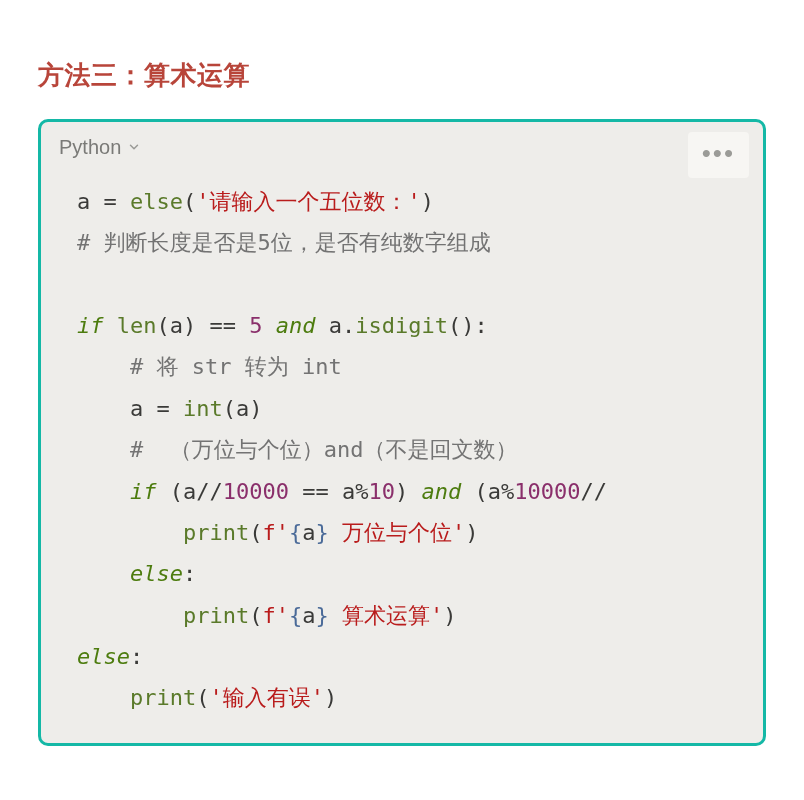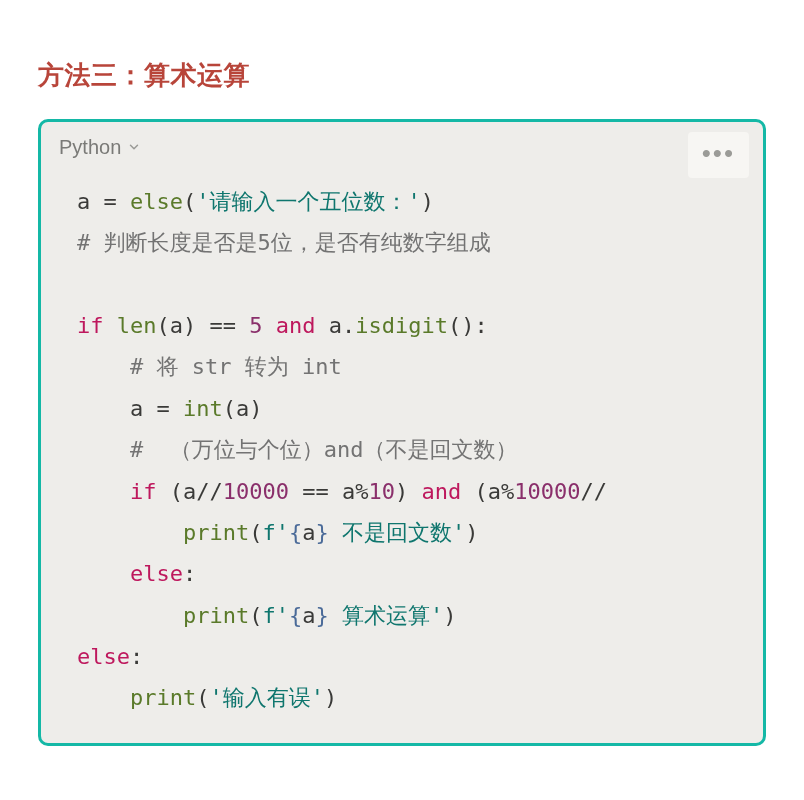--- a/index.html
+++ b/index.html
@@ -58,23 +58,23 @@
   }
   .code-body {
     padding: 14px 0 24px 36px;
     font-family: ui-monospace, SFMono-Regular, "SF Mono", Menlo, Consolas, monospace;
     font-size: 22px;
     line-height: 1.88;
     white-space: pre;
     overflow: hidden;
     color: #3a3a38;
   }
-  .tok-kw    { color: #be185d; font-weight: 500; }  
+  .tok-kw    { color: #4d7c0f; font-weight: 500; font-style: italic; }  
   .tok-fn    { color: #5a7a2a; }                    
-  .tok-str   { color: #0f766e; }                    
+  .tok-str   { color: #b91c1c; }                    
   .tok-num   { color: #8a2f6b; }                    
   .tok-cmt   { color: #737373; }                    
   .tok-op    { color: #3a3a38; }                    
   .tok-id    { color: #3a3a38; }                    
   .tok-fmt   { color: #4a6a98; }                    
 </style>
 </head>
 <body>
 
 <div class="container">
@@ -96,19 +96,19 @@
     </div>
 
     <div class="code-body"><span class="tok-id">a</span><span class="tok-op"> = </span><span class="tok-fn">else</span><span class="tok-op">(</span><span class="tok-str">'请输入一个五位数：'</span><span class="tok-op">)</span>
 <span class="tok-cmt"># 判断长度是否是5位，是否有纯数字组成</span>
 
 <span class="tok-kw">if</span><span> </span><span class="tok-fn">len</span><span class="tok-op">(</span><span class="tok-id">a</span><span class="tok-op">)</span><span> </span><span class="tok-op">==</span><span> </span><span class="tok-num">5</span><span> </span><span class="tok-kw">and</span><span> </span><span class="tok-id">a</span><span class="tok-op">.</span><span class="tok-fn">isdigit</span><span class="tok-op">(</span><span class="tok-op">)</span><span class="tok-op">:</span>
 <span>    </span><span class="tok-cmt"># 将 str 转为 int</span>
 <span>    </span><span class="tok-id">a</span><span class="tok-op"> = </span><span class="tok-fn">int</span><span class="tok-op">(</span><span class="tok-id">a</span><span class="tok-op">)</span>
 <span>    </span><span class="tok-cmt">#  （万位与个位）and（不是回文数）</span>
 <span>    </span><span class="tok-kw">if</span><span> </span><span class="tok-op">(</span><span class="tok-id">a</span><span class="tok-op">//</span><span class="tok-num">10000</span><span> </span><span class="tok-op">==</span><span> </span><span class="tok-id">a</span><span class="tok-op">%</span><span class="tok-num">10</span><span class="tok-op">)</span><span> </span><span class="tok-kw">and</span><span> </span><span class="tok-op">(</span><span class="tok-id">a</span><span class="tok-op">%</span><span class="tok-num">10000</span><span class="tok-op">//</span>
-<span>        </span><span class="tok-fn">print</span><span class="tok-op">(</span><span class="tok-str">f</span><span class="tok-str">'</span><span class="tok-fmt">{</span><span class="tok-id">a</span><span class="tok-fmt">}</span><span class="tok-str"> 不是回文数</span><span class="tok-str">'</span><span class="tok-op">)</span>
+<span>        </span><span class="tok-fn">print</span><span class="tok-op">(</span><span class="tok-str">f</span><span class="tok-str">'</span><span class="tok-fmt">{</span><span class="tok-id">a</span><span class="tok-fmt">}</span><span class="tok-str"> 万位与个位</span><span class="tok-str">'</span><span class="tok-op">)</span>
 <span>    </span><span class="tok-kw">else</span><span class="tok-op">:</span>
 <span>        </span><span class="tok-fn">print</span><span class="tok-op">(</span><span class="tok-str">f</span><span class="tok-str">'</span><span class="tok-fmt">{</span><span class="tok-id">a</span><span class="tok-fmt">}</span><span class="tok-str"> 算术运算</span><span class="tok-str">'</span><span class="tok-op">)</span>
 <span class="tok-kw">else</span><span class="tok-op">:</span>
 <span>    </span><span class="tok-fn">print</span><span class="tok-op">(</span><span class="tok-str">'输入有误'</span><span class="tok-op">)</span></div>
   </div>
 </div>
 
 </body></html>

